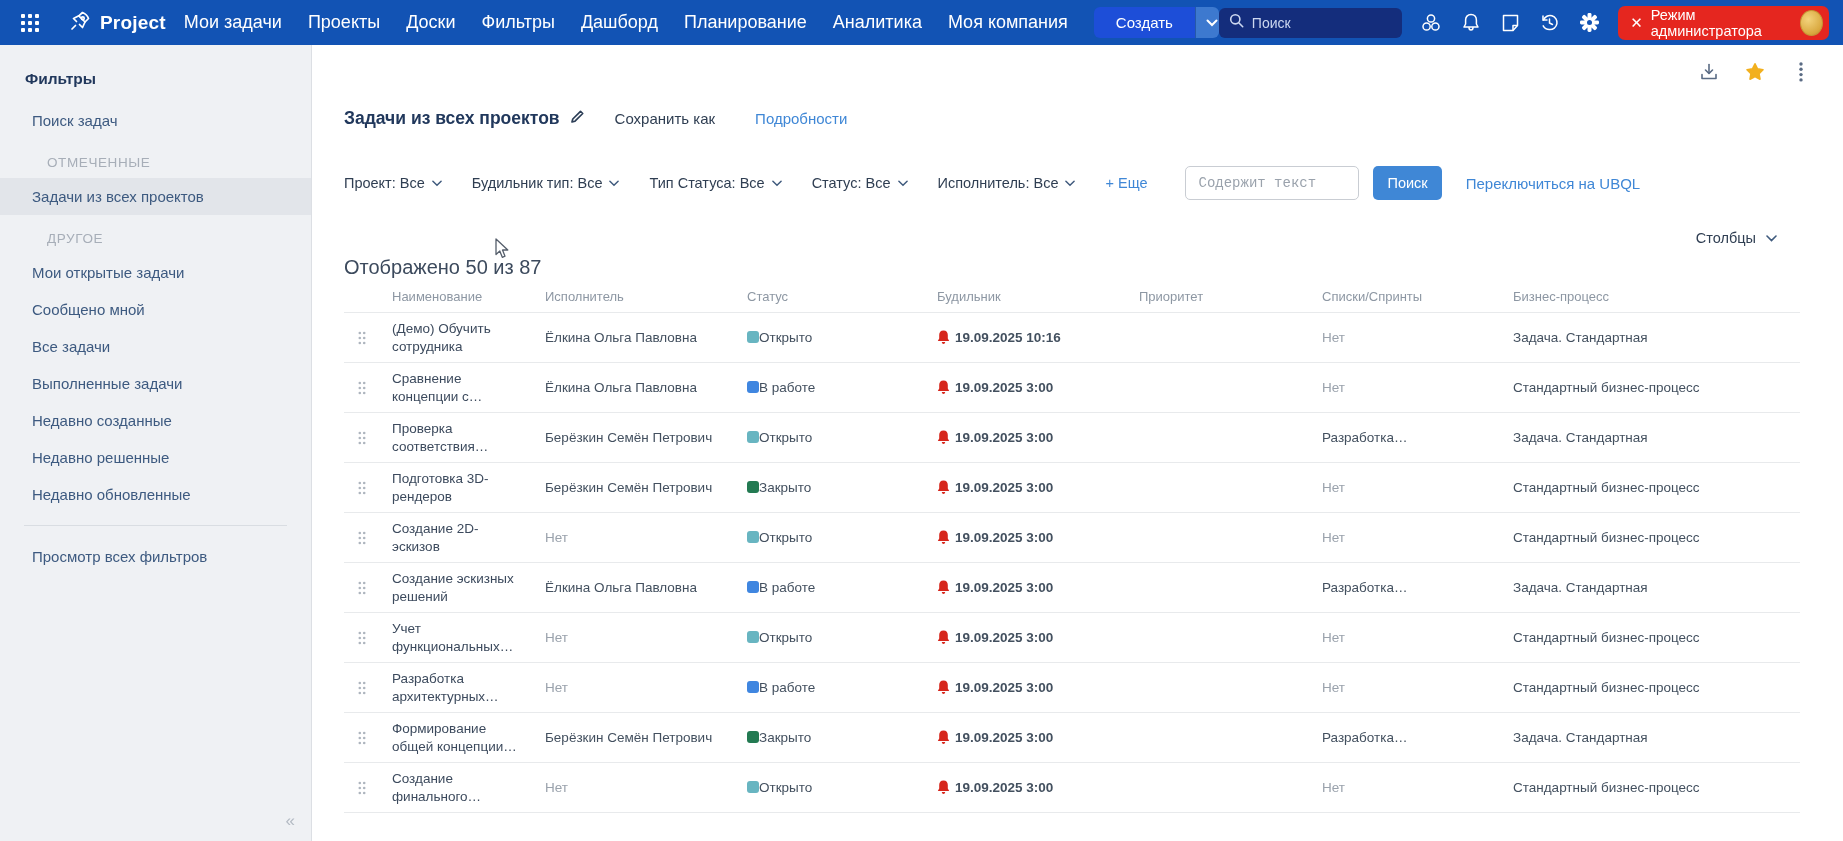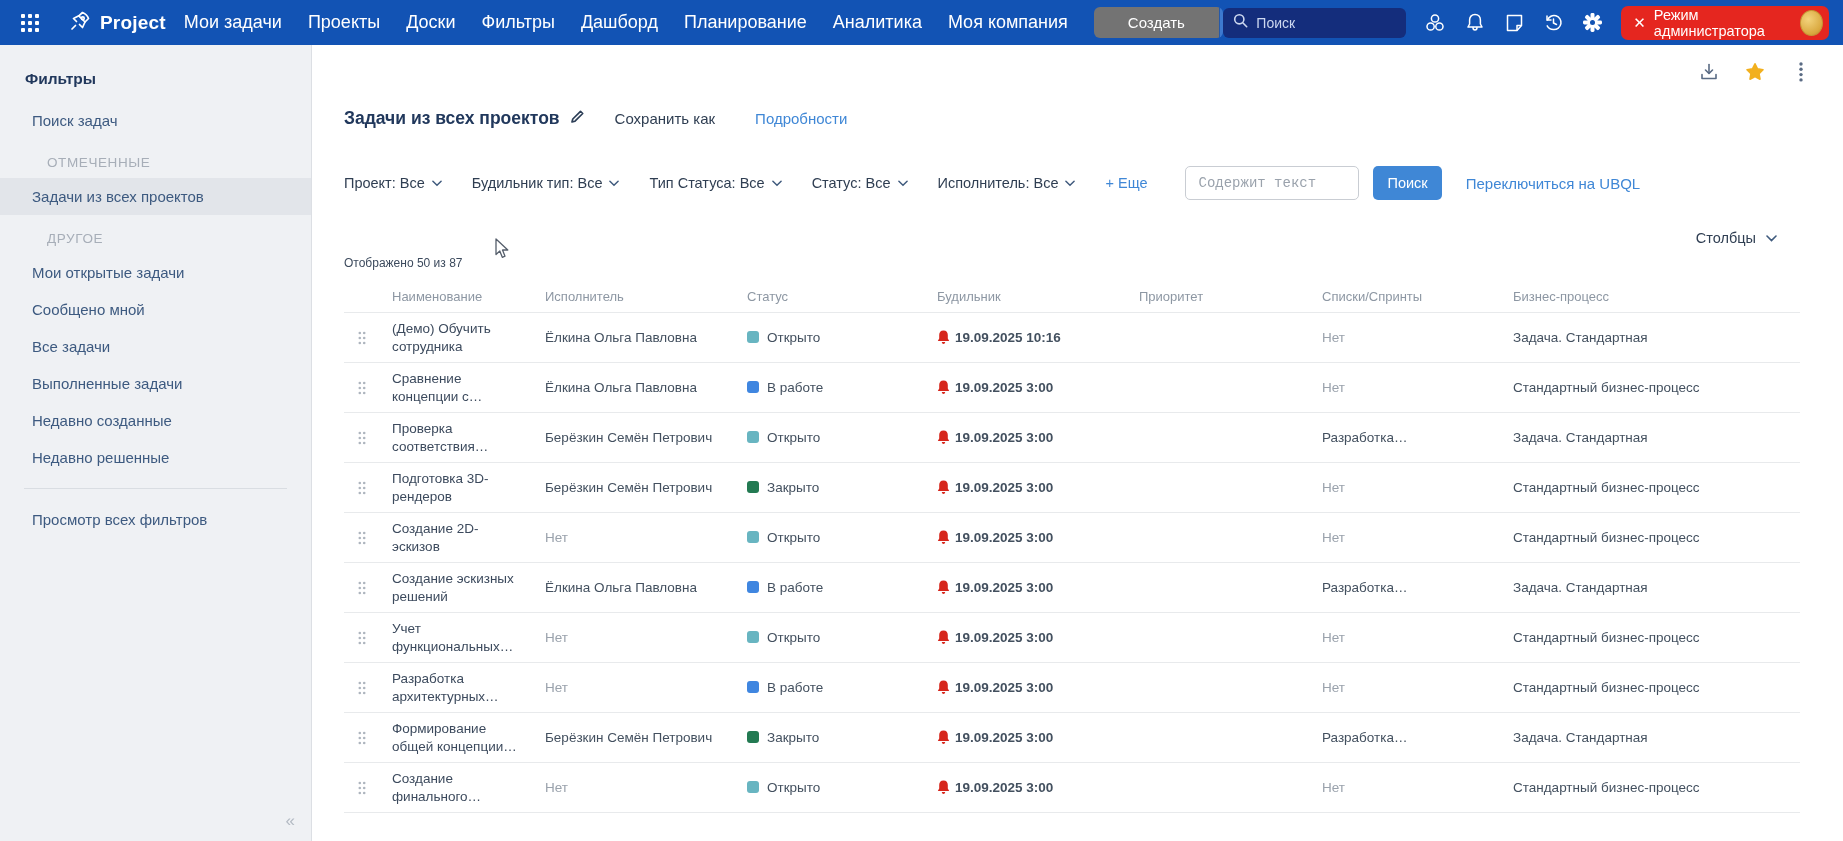--- a/index.html
+++ b/index.html
@@ -9,21 +9,21 @@
   
   .navbar { position:absolute; left:0; top:0; width:1843px; height:45px;
     background:#1253b4; display:flex; align-items:center; color:#fff; z-index:10; }
   .nav-left { display:flex; align-items:center; gap:10px; padding-left:12px; }
   .grid-btn { width:36px; height:36px; display:flex; align-items:center; justify-content:center; cursor:pointer; }
   .logo-wrap { display:flex; align-items:center; gap:8px; margin-left:10px; margin-right:18px; }
   .logo-text { font-size:19px; font-weight:600; letter-spacing:.2px; }
   .nav-menu { display:flex; align-items:flex-start; gap:26px; font-size:18px; }
   .nav-item { cursor:pointer; white-space:nowrap; }
   .create-btn { margin-left:26px; display:flex; align-items:stretch; border-radius:6px; overflow:hidden; cursor:pointer; }
-  .create-main { background:#737373; padding:7px 34px; font-size:15px; }
+  .create-main { background:#1d4ed8; padding:7px 22px; font-size:15px; }
   .create-caret { background:#3d79cf; border-left:1px solid rgba(10,50,120,.45); padding:0 10px; display:flex; align-items:center; }
   .nav-right { margin-left:auto; display:flex; align-items:center; gap:18px; padding-right:14px; }
   .nav-search { width:194px; height:30px; background:#142d7c; border-radius:6px; display:flex; align-items:center; gap:8px; padding:0 10px; }
   .nav-search input { background:transparent; border:none; outline:none; color:#cdd8f0; font-size:14px; width:140px;
     font-family:"Liberation Sans","DejaVu Sans",sans-serif; }
   .nav-search input::placeholder { color:#cdd8f0; }
   .nav-ic { width:24px; height:24px; display:flex; align-items:center; justify-content:center; cursor:pointer; }
   .admin-btn { background:#e5261f; border-radius:7px; height:34px; display:flex; align-items:center; gap:8px;
     padding:0 6px 0 12px; font-size:14.5px; cursor:pointer; }
   .admin-x { font-size:15px; font-weight:700; }
@@ -58,33 +58,33 @@
   .text-filter { width:174px; height:34px; border:1px solid #c9cdd3; border-radius:5px; padding:0 12px; font-size:14px;
     color:#2f3e52; outline:none; font-family:Liberation Mono, monospace; }
   .text-filter::placeholder { color:#9aa2ac; }
   .search-btn { height:34px; background:#3f87d6; color:#fff; border:none; border-radius:5px; font-size:14.5px;
     padding:0 14px; margin-left:14px; cursor:pointer; font-family:"Liberation Sans","DejaVu Sans",sans-serif; }
   .ubql-link { color:#3f87d6; font-size:15px; margin-left:24px; cursor:pointer; }
 
   .columns-row { position:absolute; top:186px; right:66px; display:flex; align-items:center; gap:10px;
     color:#2f3e52; font-size:14.5px; cursor:pointer; }
 
-  .counter { position:absolute; left:31px; top:212px; color:#3c4a5d; font-size:12px; }
+  .counter { position:absolute; left:31px; top:212px; color:#3c4a5d; font-size:20px; }
 
   
   .table { position:absolute; left:31px; top:236px; width:1456px; }
   .tgrid { display:grid; grid-template-columns:36px 153px 202px 190px 202px 183px 191px 1fr; align-items:center; }
   .thead { height:33px; border-bottom:1px solid #e8eaec; color:#8d97a3; font-size:13px; }
   .thead > div { padding:0 12px; cursor:pointer; }
   .trow { height:50px; border-bottom:1px solid #e8eaec; font-size:13.5px; color:#43505f; }
   .trow > div { padding:0 12px; line-height:1.28; }
   .cell-name { color:#3c4a5d; }
   .muted { color:#9aa2ac; }
   .handle-cell { display:flex; justify-content:center; cursor:grab; }
-  .status-cell { display:flex; align-items:center; gap:8px; }
+  .status-cell { display:flex; align-items:center; }
   .status-dot { width:12px; height:12px; border-radius:3px; flex:0 0 auto; }
   .alarm-cell { display:flex; align-items:center; gap:5px; white-space:nowrap;font-weight:bold; }
 
   .cursor { position:absolute; left:495px; top:238px; z-index:50; pointer-events:none; }
 </style>
 </head>
 <body>
 
 <div class="navbar">
   <div class="nav-left">
@@ -196,20 +196,21 @@
   <div id="sb-sections">
       <div class="sb-section">ОТМЕЧЕННЫЕ</div>
       <div class="sb-item selected">Задачи из всех проектов</div>
       <div class="sb-section">ДРУГОЕ</div>
       <div class="sb-item">Мои открытые задачи</div>
       <div class="sb-item">Сообщено мной</div>
       <div class="sb-item">Все задачи</div>
       <div class="sb-item">Выполненные задачи</div>
       <div class="sb-item">Недавно созданные</div>
       <div class="sb-item">Недавно решенные</div>
+      <div class="sb-item">Недавно обновленные</div>
     </div>
   <div class="sb-divider"></div>
   <div class="sb-item">Просмотр всех фильтров</div>
   <div class="sb-collapse">«</div>
 </div>
 
 <div class="main">
 
   <div class="actions-row">
     <div class="action-ic">

